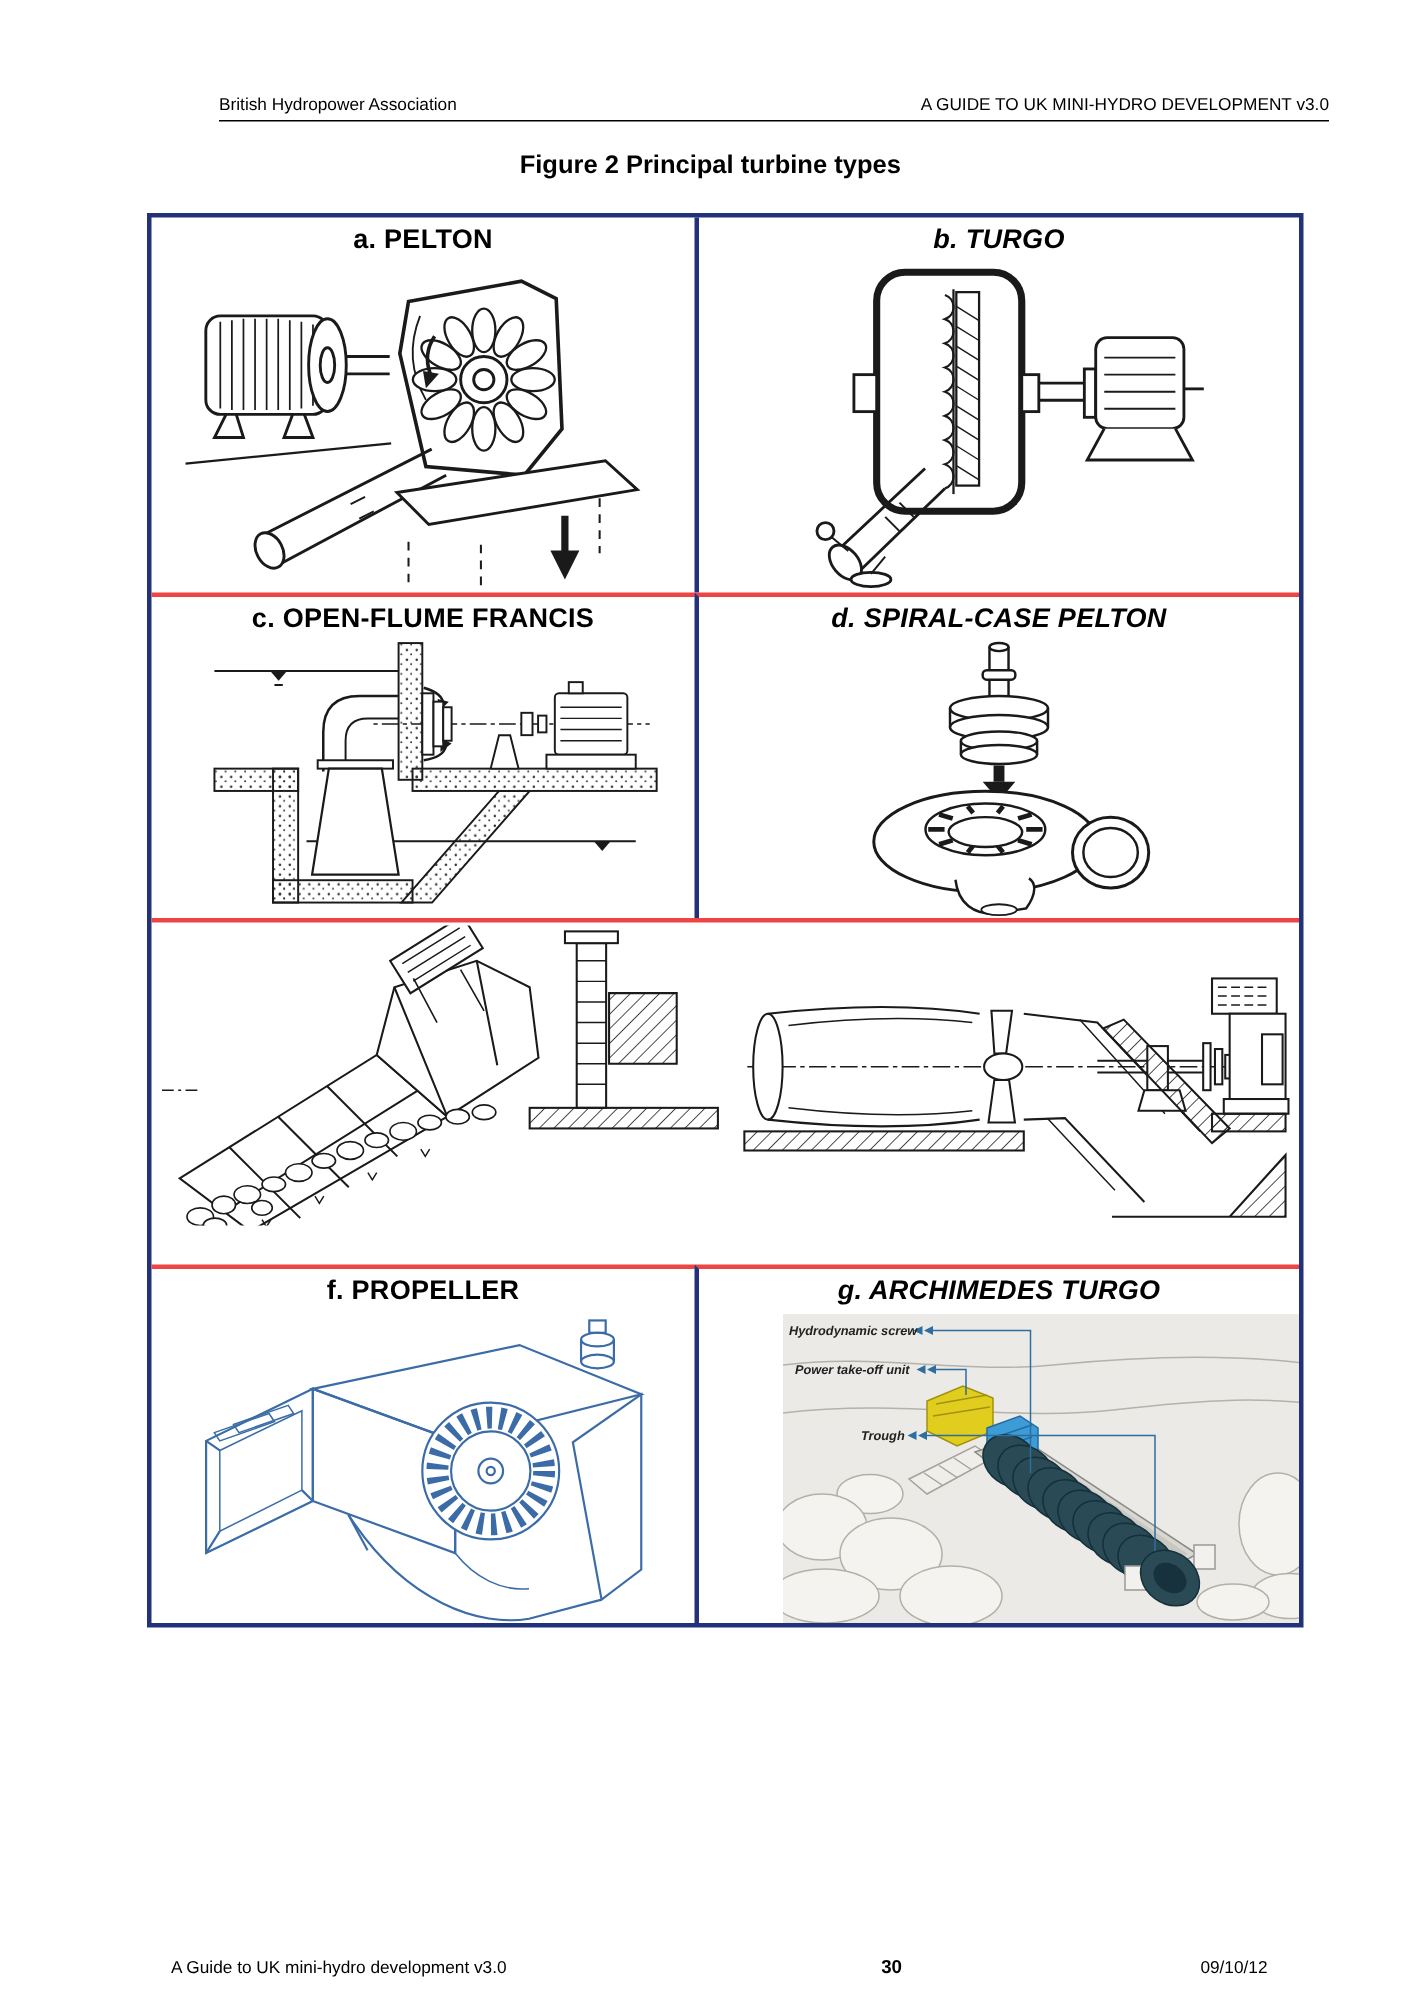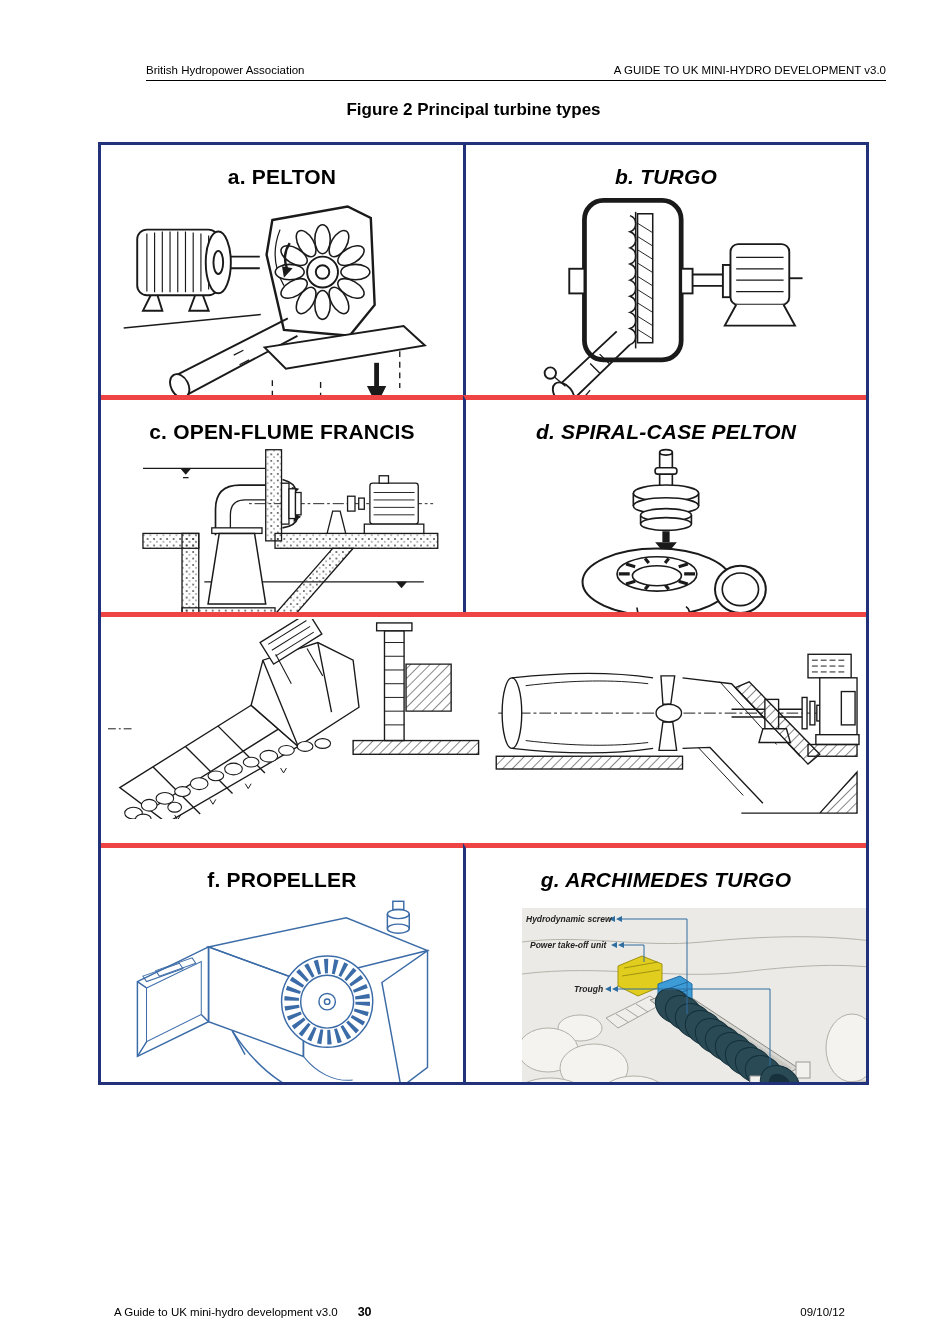--- a/index.html
+++ b/index.html
@@ -12,31 +12,31 @@
   .fig-title{position:absolute;left:88px;top:100px;width:771px;text-align:center;
              font-size:17px;font-weight:700;}
 
   .turbine-table{position:absolute;left:98px;top:142px;width:771px;height:943px;
                  box-sizing:border-box;border:3px solid #22327a;display:grid;
                  grid-template-columns:362px 403px;grid-template-rows:250px 217px 231px auto;
                  background:#fff;}
   .cell{position:relative;display:flex;flex-direction:column;align-items:center;
         overflow:hidden;box-sizing:border-box;}
   .cell.bl{border-left:3px solid #22327a;font-style:italic;}
-  .cell.bt{border-top:5px solid #ef4444;}
+  .cell.bt{border-top:3px solid #ef4444;}
   .span2{grid-column:1/3;}
-  .cell-label{font-size:21px;font-weight:700;margin-top:20px;letter-spacing:.2px;white-space:nowrap;}
+  .cell-label{font-size:18px;font-weight:700;margin-top:4px;letter-spacing:.2px;white-space:nowrap;}
   .diagram{flex:0 0 auto;margin-top:2px;}
 
-  .photo{position:relative;width:289px;height:206px;background:#eceae6;margin-top:16px;}
+  .photo{position:relative;width:289px;height:206px;background:#eceae6;margin-top:5px;}
 
   .footer{position:absolute;left:114px;top:1274px;width:731px;display:flex;
           align-items:baseline;font-size:11.5px;}
   .footer .f-left{flex:1;text-align:left;}
-  .footer .f-center{flex:1;text-align:left;font-weight:700;font-size:12.5px;}
+  .footer .f-center{flex:1;text-align:right;font-weight:700;font-size:12.5px;}
   .footer .f-right{flex:1;text-align:right;margin-top:32px;}
 </style>
 </head>
 <body>
 
 <div class="page">
 
   <div class="header">
     <span>British Hydropower Association</span>
     <span>A GUIDE TO UK MINI-HYDRO DEVELOPMENT v3.0</span>

